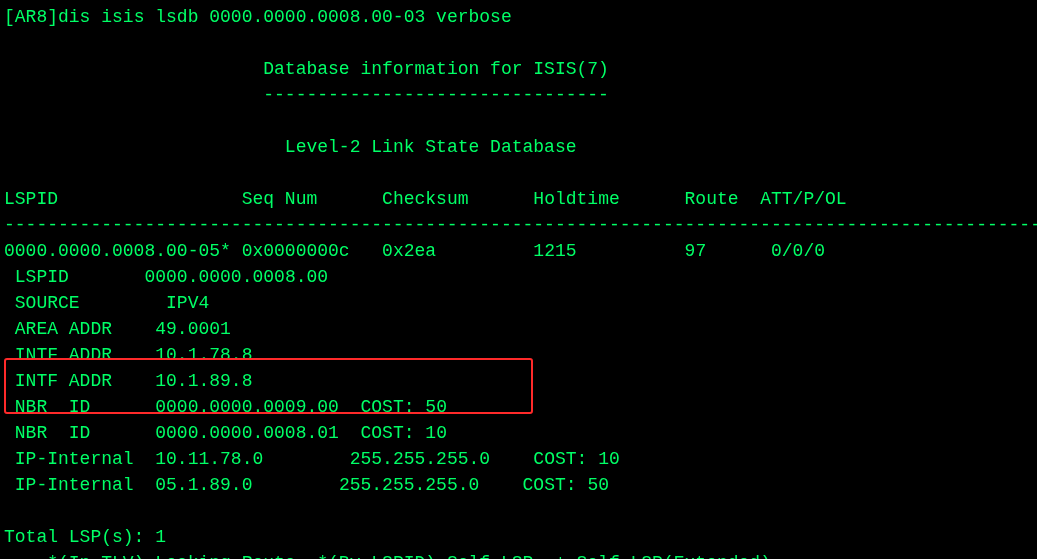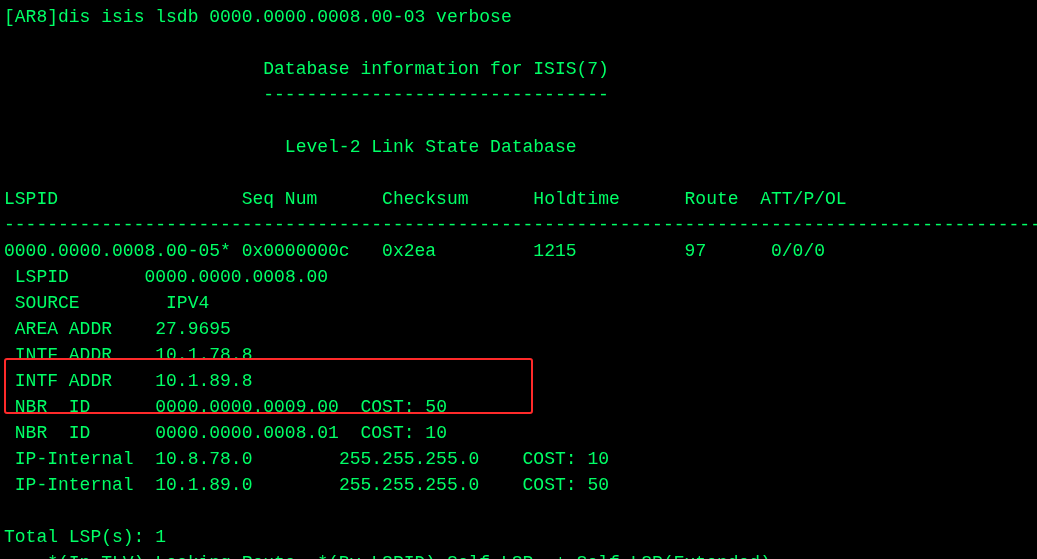--- a/index.html
+++ b/index.html
@@ -38,26 +38,26 @@
 <span class="pad">                        </span><span>Database information for ISIS(7)</span>
 <span class="pad">                        </span><span>--------------------------------</span>
 
 <span class="pad">                          </span><span>Level-2 Link State Database</span>
 
 <span>LSPID</span><span class="pad">                 </span><span>Seq Num</span><span class="pad">      </span><span>Checksum</span><span class="pad">      </span><span>Holdtime</span><span class="pad">      </span><span>Route</span><span class="pad">  </span><span>ATT/P/OL</span>
 <span>-------------------------------------------------------------------------------------------------</span>
 <span>0000.0000.0008.00-05*</span><span class="pad"> </span><span>0x0000000c</span><span class="pad">   </span><span>0x2ea</span><span class="pad">         </span><span>1215</span><span class="pad">          </span><span>97</span><span class="pad">      </span><span>0/0/0</span>
  <span>LSPID</span><span class="pad">       </span><span>0000.0000.0008.00</span>
  <span>SOURCE</span><span class="pad">        </span><span>IPV4</span>
- <span>AREA ADDR</span><span class="pad">    </span><span>27.9695</span>
+ <span>AREA ADDR</span><span class="pad">    </span><span>49.0001</span>
  <span>INTF ADDR</span><span class="pad">    </span><span>10.1.78.8</span>
  <span>INTF ADDR</span><span class="pad">    </span><span>10.1.89.8</span>
  <span>NBR  ID</span><span class="pad">      </span><span>0000.0000.0009.00</span><span class="pad">  </span><span>COST:</span><span class="pad"> </span><span>50</span>
  <span>NBR  ID</span><span class="pad">      </span><span>0000.0000.0008.01</span><span class="pad">  </span><span>COST:</span><span class="pad"> </span><span>10</span>
- <span>IP-Internal</span><span class="pad">  </span><span>10.8.78.0</span><span class="pad">        </span><span>255.255.255.0</span><span class="pad">    </span><span>COST:</span><span class="pad"> </span><span>10</span>
- <span>IP-Internal</span><span class="pad">  </span><span>10.1.89.0</span><span class="pad">        </span><span>255.255.255.0</span><span class="pad">    </span><span>COST:</span><span class="pad"> </span><span>50</span>
+ <span>IP-Internal</span><span class="pad">  </span><span>10.11.78.0</span><span class="pad">        </span><span>255.255.255.0</span><span class="pad">    </span><span>COST:</span><span class="pad"> </span><span>10</span>
+ <span>IP-Internal</span><span class="pad">  </span><span>05.1.89.0</span><span class="pad">        </span><span>255.255.255.0</span><span class="pad">    </span><span>COST:</span><span class="pad"> </span><span>50</span>
 
 <span>Total LSP(s):</span><span class="pad"> </span><span>1</span>
 <span class="pad">    </span><span>*(In TLV)-Leaking Route, *(By LSPID)-Self LSP, +-Self LSP(Extended),</span>
 
 </pre>
 
 <div class="hl-box" style="left:4px;top:358px;width:525px;height:52px;"></div>
 
 </body></html>

